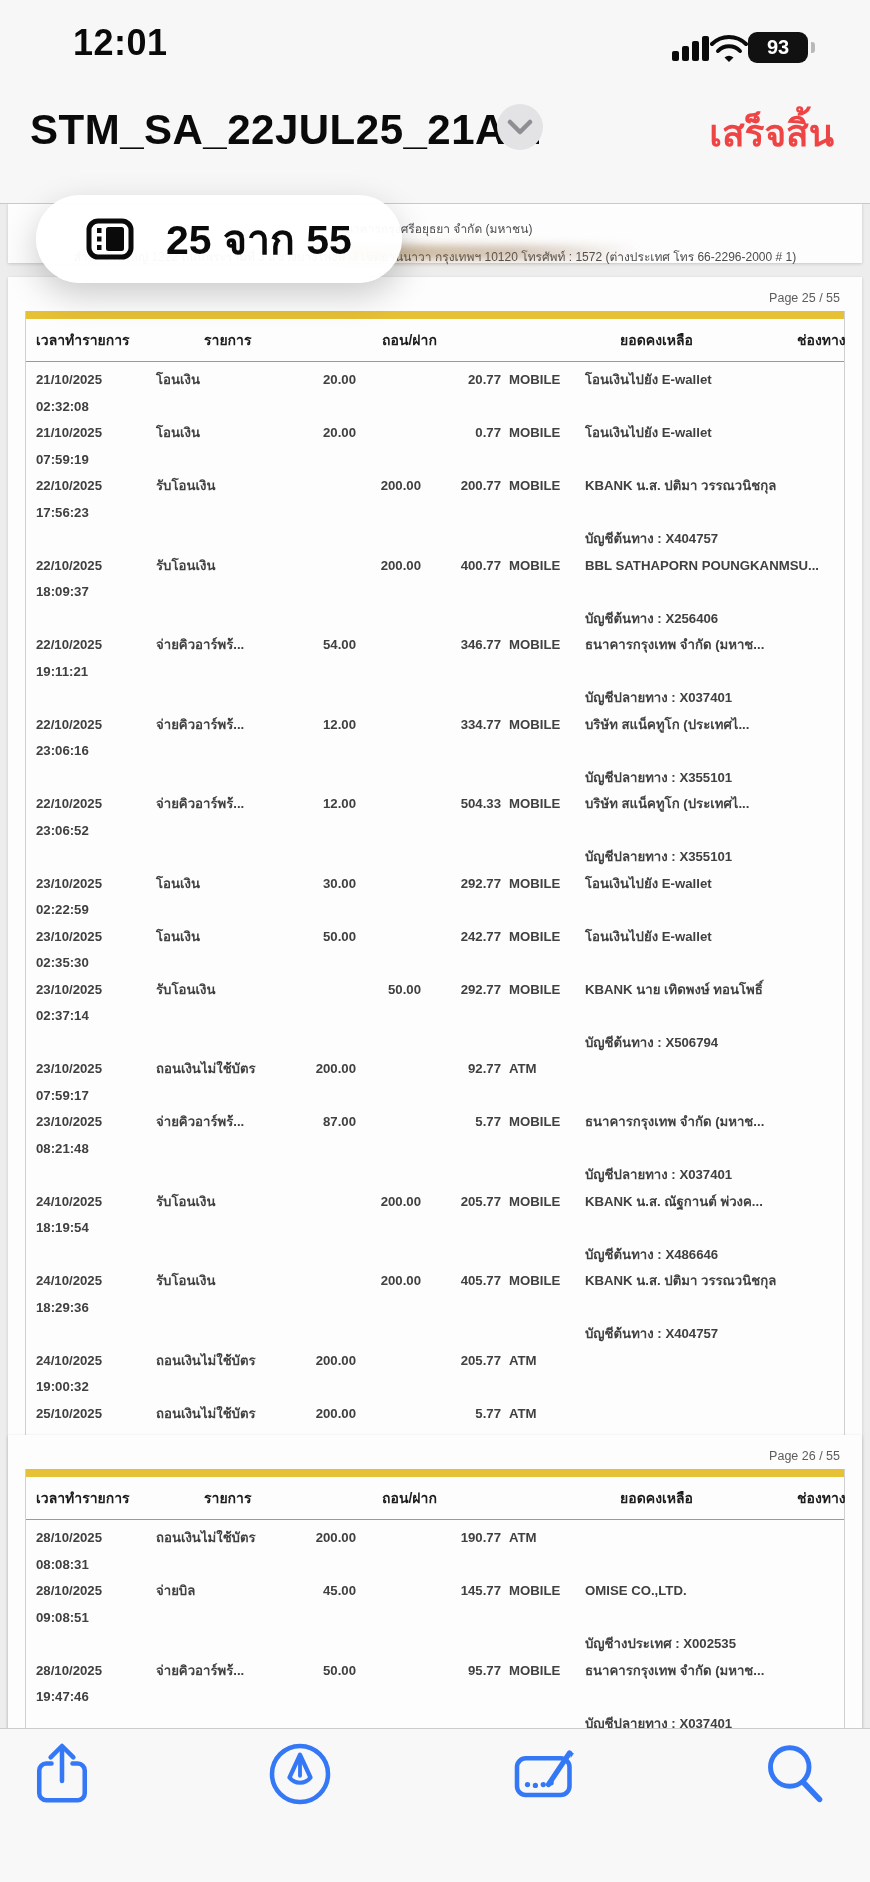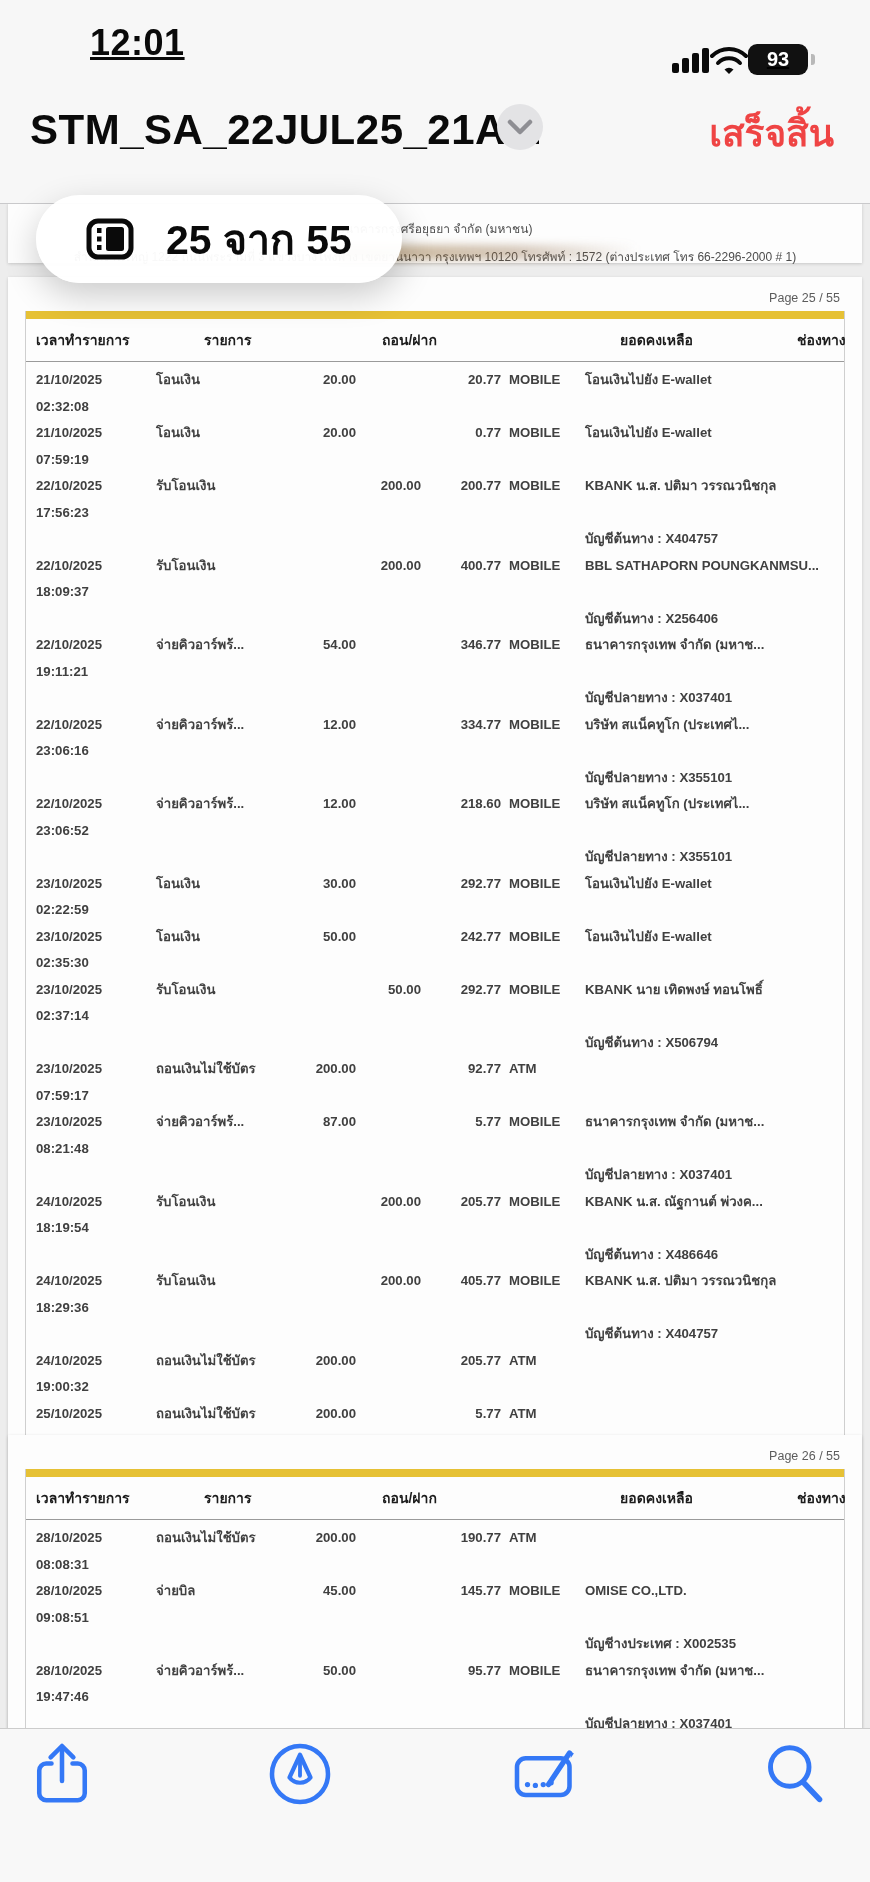--- a/index.html
+++ b/index.html
@@ -4,22 +4,22 @@
 <style>
   html,body{margin:0;padding:0;}
   body{
     width:870px;height:1882px;position:relative;overflow:hidden;
     background:#ededed;
     font-family:"Liberation Sans","DejaVu Sans",sans-serif;
     -webkit-font-smoothing:antialiased;
   }
   
   .status-bar{position:absolute;top:0;left:0;right:0;height:88px;background:#f7f7f7;z-index:30;}
-  .status-time{position:absolute;left:90px;top:22px;font-size:36px;font-weight:700;color:#0a0a0a;letter-spacing:.5px;text-decoration:underline;}
-  .status-right{position:absolute;right:62px;top:44px;display:flex;align-items:center;text-decoration:underline;}
+  .status-time{position:absolute;left:73px;top:22px;font-size:36px;font-weight:700;color:#0a0a0a;letter-spacing:.5px;}
+  .status-right{position:absolute;right:62px;top:32px;display:flex;align-items:center;}
   .battery{width:60px;height:31px;background:#111;border-radius:9px;color:#fff;
     display:flex;align-items:center;justify-content:center;font-size:20px;font-weight:700;position:relative;}
   .battery:after{content:"";position:absolute;right:-7px;top:10px;width:4px;height:11px;background:#b9b9b9;border-radius:0 3px 3px 0;}
   
   .nav-bar{position:absolute;top:88px;left:0;right:0;height:115px;background:#f7f7f7;z-index:30;border-bottom:1px solid #c9c9cb;}
   .nav-title{position:absolute;left:30px;top:18px;font-size:42px;font-weight:700;color:#0a0a0a;letter-spacing:.5px;white-space:nowrap;}
   .nav-chevron{position:absolute;left:497px;top:16px;width:46px;height:46px;border-radius:50%;background:#e3e3e5;
     display:flex;align-items:center;justify-content:center;border:none;cursor:pointer;}
   .nav-done{position:absolute;right:30px;top:14px;font-size:37px;font-weight:600;color:#ef4444;background:none;border:none;cursor:pointer;font-family:inherit;}
   
@@ -214,21 +214,21 @@
             <span></span>
             <span></span>
             <span></span>
             <span class="c-detail">บัญชีปลายทาง : X355101</span>
           </div>
           <div class="tx-line">
             <span>22/10/2025 23:06:52</span>
             <span>จ่ายคิวอาร์พร้...</span>
             <span class="num">12.00</span>
             <span class="num"></span>
-            <span class="num">218.60</span>
+            <span class="num">504.33</span>
             <span></span>
             <span>MOBILE</span>
             <span class="c-detail">บริษัท สแน็คทูโก (ประเทศไ...</span>
           </div>
           <div class="tx-line">
             <span></span>
             <span></span>
             <span></span>
             <span></span>
             <span></span>

